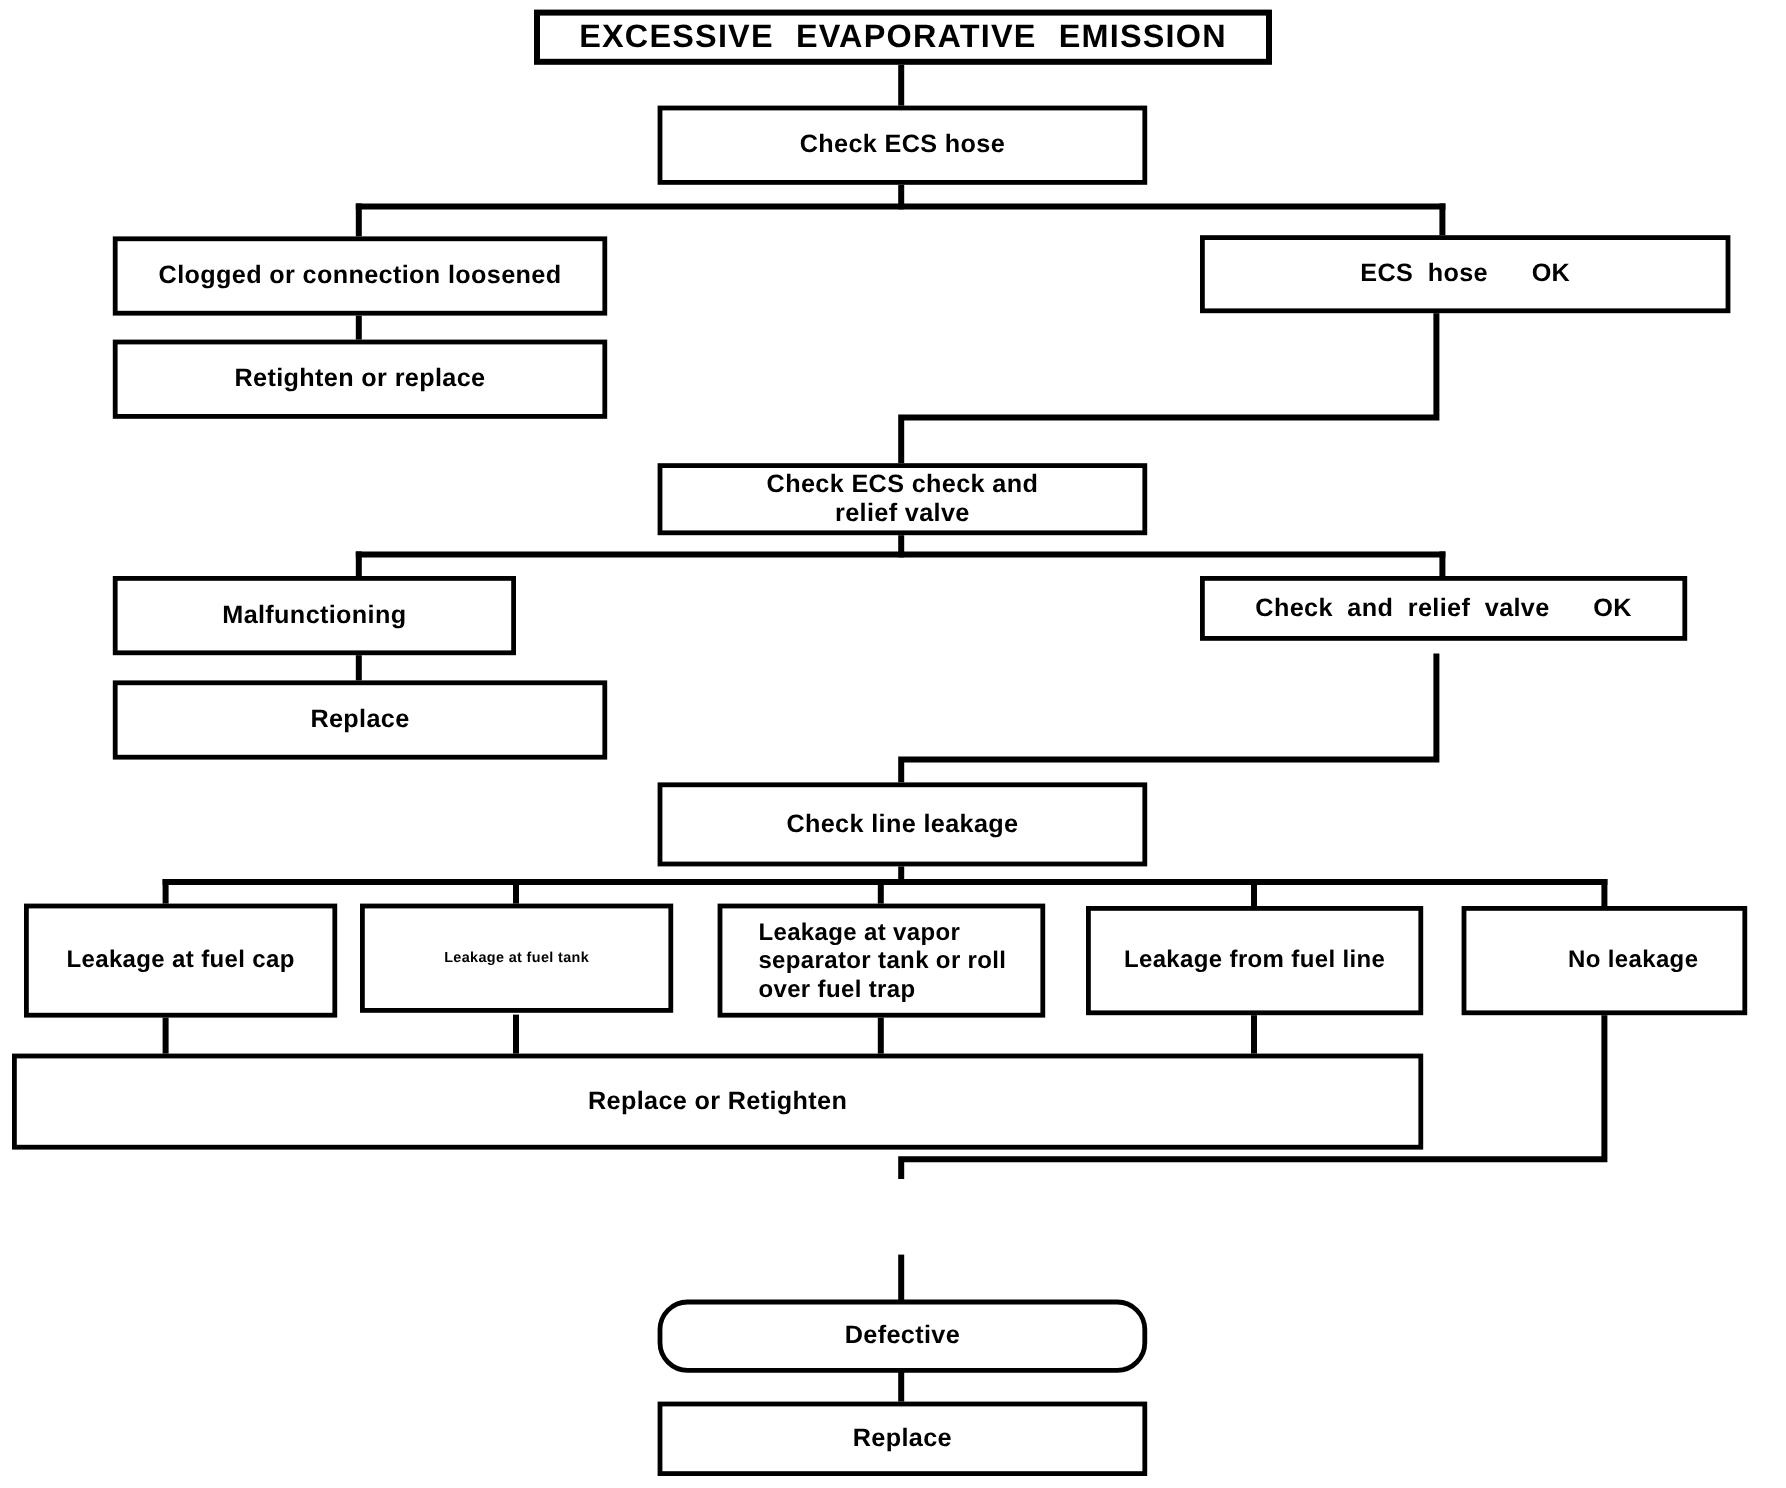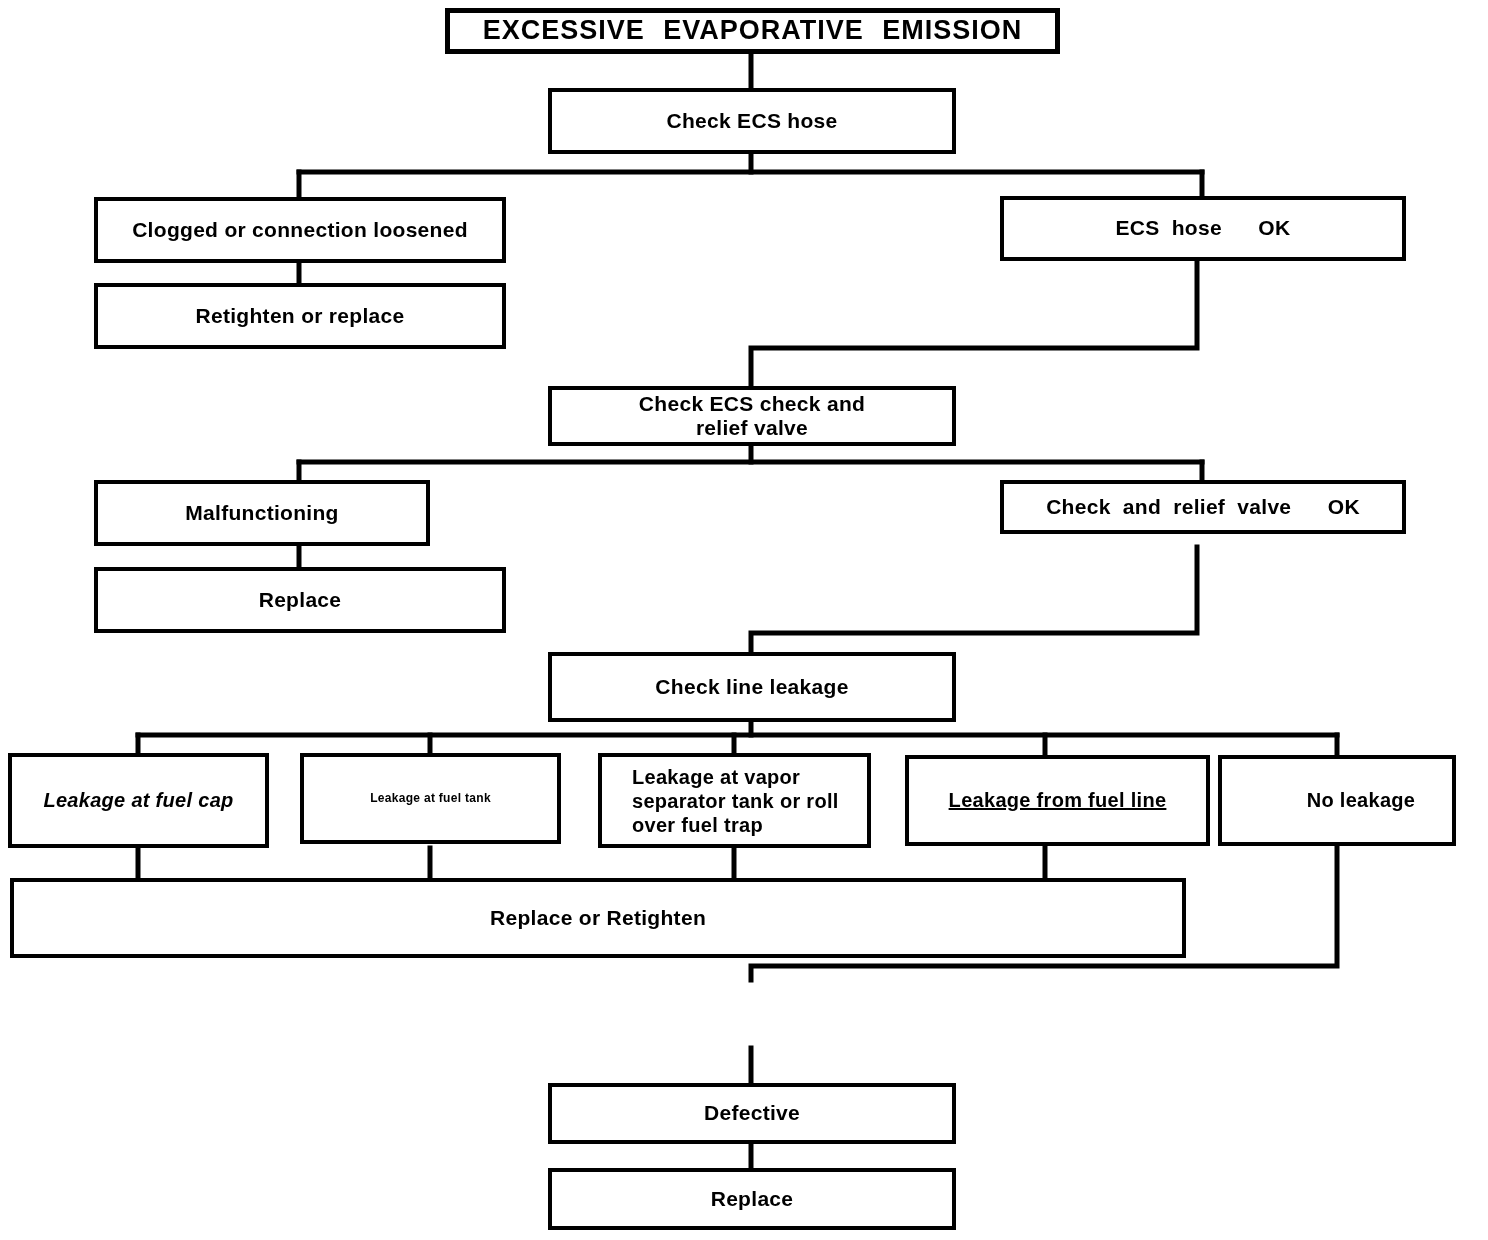--- a/index.html
+++ b/index.html
@@ -27,36 +27,36 @@
     line-height: 1.25;
     white-space: pre-wrap;
     letter-spacing: 0.3px;
   }
   
   .n-start            { left: 445px; top: 8px;    width: 615px; height: 46px;
                         font-size: 27px; border-width: 5px; word-spacing: 10px; letter-spacing: 1px; }
   .n-check-ecs-hose   { left: 548px; top: 88px;   width: 408px; height: 66px; }
   .n-clogged          { left: 94px;  top: 197px;  width: 412px; height: 66px; }
   .n-retighten        { left: 94px;  top: 283px;  width: 412px; height: 66px; }
-  .n-ecs-hose-ok      { left: 1000px; top: 196px; width: 406px; height: 65px; word-spacing: 6px; }
+  .n-ecs-hose-ok      { left: 1000px; top: 196px; width: 442px; height: 65px; word-spacing: 6px; }
   .n-check-valve      { left: 548px; top: 386px;  width: 408px; height: 60px; line-height: 1.15; }
   .n-malfunctioning   { left: 94px;  top: 480px;  width: 336px; height: 66px; }
   .n-replace-valve    { left: 94px;  top: 567px;  width: 412px; height: 66px; }
   .n-valve-ok         { left: 1000px; top: 480px; width: 406px; height: 54px; word-spacing: 6px; }
   .n-check-leakage    { left: 548px; top: 652px;  width: 408px; height: 70px; }
-  .n-leak-cap         { left: 8px;   top: 753px;  width: 261px; height: 95px; font-size: 20px; font-style: italic; }
+  .n-leak-cap         { left: 20px;   top: 753px;  width: 261px; height: 95px; font-size: 20px; }
   .n-leak-tank        { left: 300px; top: 753px;  width: 261px; height: 91px; font-size: 12px; }
   .n-leak-vapor       { left: 598px; top: 753px;  width: 273px; height: 95px;
                         font-size: 20px; justify-content: flex-start; text-align: left;
                         padding-left: 30px; line-height: 1.2; }
-  .n-leak-line        { left: 905px; top: 755px;  width: 305px; height: 91px; font-size: 20px; text-decoration: underline; }
+  .n-leak-line        { left: 905px; top: 755px;  width: 281px; height: 91px; font-size: 20px; }
   .n-no-leakage       { left: 1218px; top: 755px; width: 238px; height: 91px; font-size: 20px; padding-left: 48px; }
   .n-replace-retighten{ left: 10px;  top: 878px;  width: 1176px; height: 80px; }
   .n-check-canister   { left: 548px; top: 980px;  width: 408px; height: 68px; line-height: 1.2; }
-  .n-defective        { left: 548px; top: 1083px; width: 408px; height: 61px; }
+  .n-defective        { left: 548px; top: 1083px; width: 408px; height: 61px; border-radius: 25px; }
   .n-replace-final    { left: 548px; top: 1168px; width: 408px; height: 62px; }
 </style>
 </head>
 <body>
 
 <div class="canvas">
 
   <svg class="cn-layer" width="1488" height="1240" aria-hidden="true">
 
     <polyline class="cn" points="751,54 751,88"></polyline>

